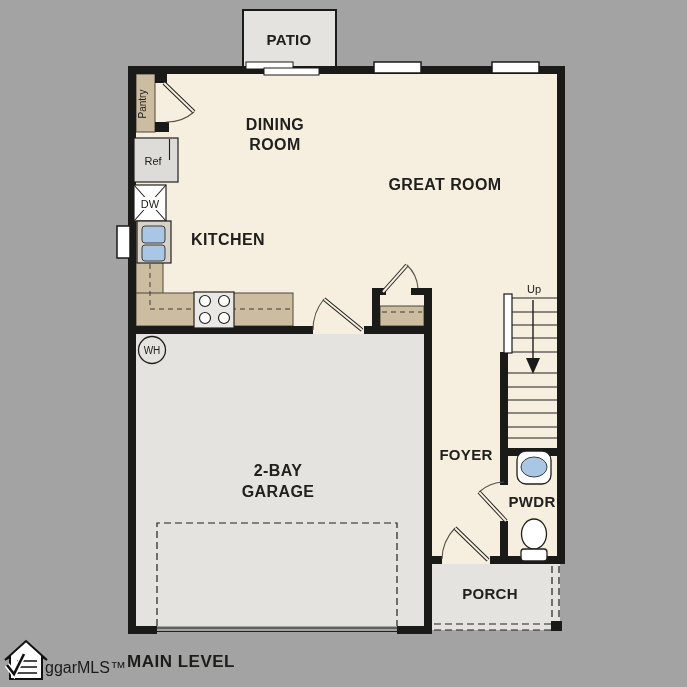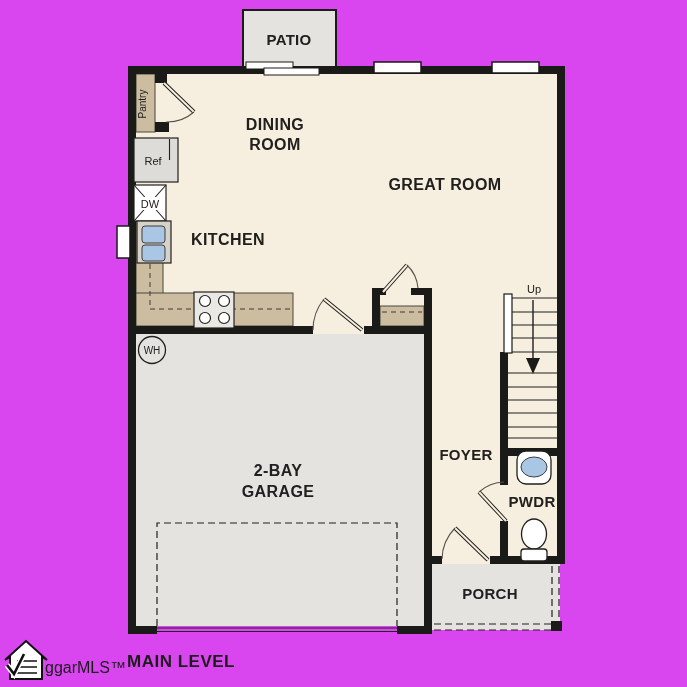--- a/index.html
+++ b/index.html
@@ -1,20 +1,20 @@
 <!DOCTYPE html>
 <html style="--floor: #f6efdf; --garage: #e4e3e0; --counter: #ccbda1; --sinkblue: #a9c7e5; --wall: #1a1a18;"><head>
 <meta charset="utf-8">
 <style>
   :root{
     --floor:#f6efdf; --garage:#e4e3e0; --counter:#ccbda1; --sinkblue:#a9c7e5;
     --wall:#1a1a18; --line:#22201e;
   }
   html,body{margin:0;padding:0;background:#ffffff;width:687px;height:687px;overflow:hidden;}
-  .plan-wrap{position:relative;width:687px;height:687px;background:#d946ef;}
+  .plan-wrap{position:relative;width:687px;height:687px;background:#a3a3a3;}
   svg{display:block;}
   .wall{fill:var(--wall);}
   .floor{fill:var(--floor);}
   .hard{fill:var(--garage);}
   .counter{fill:var(--counter);stroke:#4a463e;stroke-width:1;}
   .fixgray{fill:#dddcd8;stroke:var(--line);stroke-width:1.2;}
   .fixwhite{fill:#ffffff;stroke:var(--line);stroke-width:1.3;}
   .blue{fill:var(--sinkblue);stroke:#3f3d3a;stroke-width:1;}
   .thin{stroke:var(--line);stroke-width:1.1;fill:none;}
   .dashed{stroke:var(--line);stroke-width:1.2;fill:none;stroke-dasharray:7 4;}

